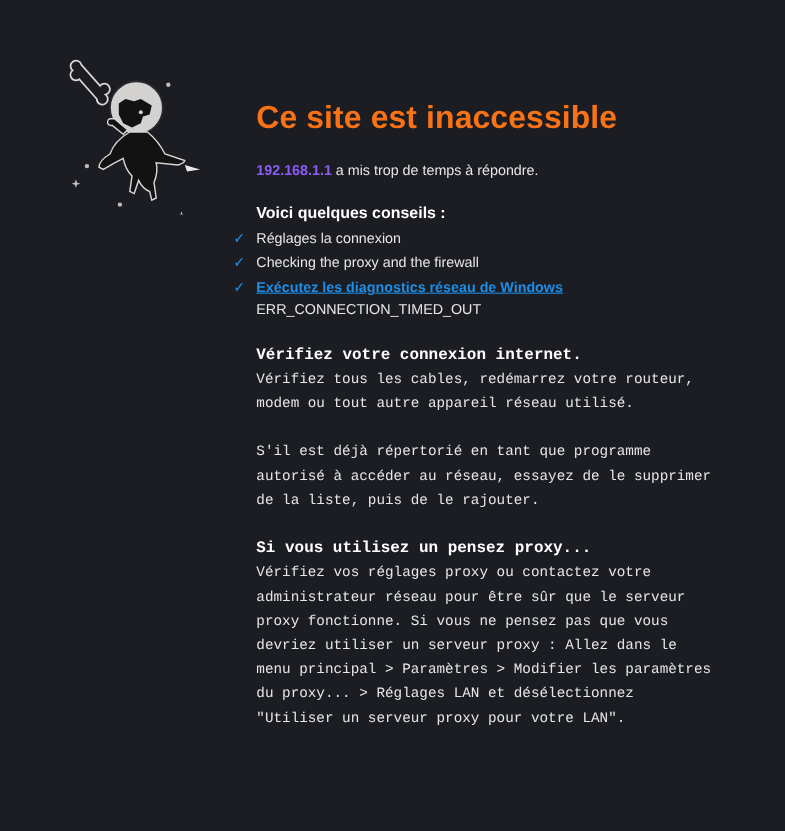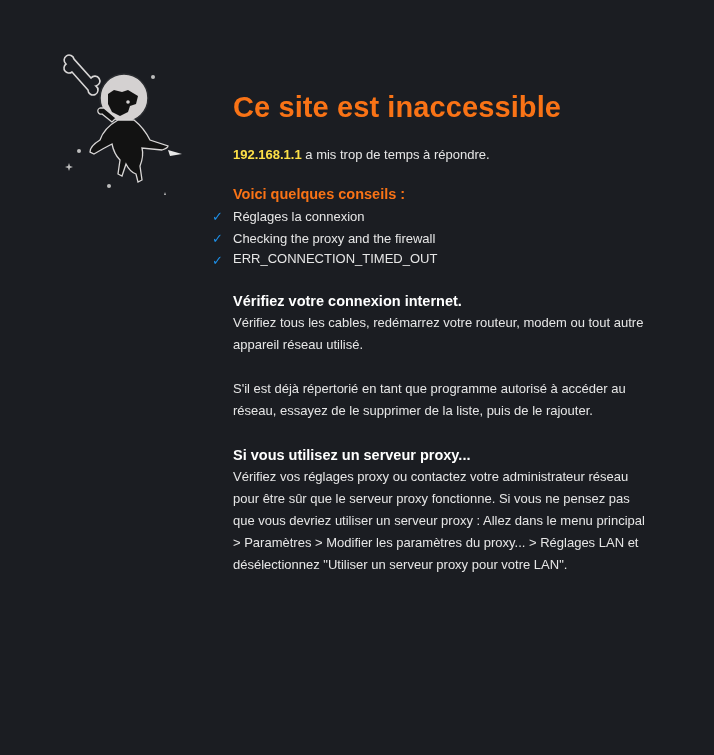--- a/index.html
+++ b/index.html
@@ -35,27 +35,27 @@
     letter-spacing: 0.1px;
     color: #f97316;
     line-height: 38px;
   }
   .host-line {
     margin-top: 20px;
     font-size: 13px;
     line-height: 18px;
     color: #e6e6e6;
   }
-  .host-line b { color: #fde047; }
+  .host-line b { color: #8b5cf6; }
   .tips-title {
     margin-top: 20px;
     font-size: 14.5px;
     font-weight: bold;
     line-height: 20px;
-    color: #f97316;
+    color: #ffffff;
   }
   ul.tips {
     list-style: none;
     margin: 2px 0 0 0;
     padding: 0;
   }
   ul.tips li {
     position: relative;
     font-size: 13px;
     line-height: 22px;
@@ -73,21 +73,21 @@
     color: #1d8fe8;
     font-weight: bold;
     text-decoration: underline;
   }
   .err-code {
     margin-top: 0;
     font-size: 13px;
     line-height: 18px;
     color: #e6e6e6;
   }
-  .section { margin-top: 22px; }
+  .section { margin-top: 22px; font-family: Liberation Mono, monospace; }
   .section h2 {
     margin: 0;
     font-size: 14.5px;
     font-weight: bold;
     line-height: 22px;
     color: #ffffff;
   }
   .section p {
     margin: 0;
     font-size: 13px;
@@ -136,31 +136,32 @@
     <li>
       <span class="check">✓</span>
       <span>Réglages la connexion</span>
     </li>
     <li>
       <span class="check">✓</span>
       <span>Checking the proxy and the firewall</span>
     </li>
     <li>
       <span class="check">✓</span>
+      <a href="#">Exécutez les diagnostics réseau de Windows</a>
     </li>
   </ul>
 
   <div class="err-code">ERR_CONNECTION_TIMED_OUT</div>
 
   <div class="section">
     <h2>Vérifiez votre connexion internet.</h2>
     <p>Vérifiez tous les cables, redémarrez votre routeur, modem ou tout autre appareil réseau utilisé.</p>
   </div>
 
   <div class="section">
     <p>S'il est déjà répertorié en tant que programme autorisé à accéder au réseau, essayez de le supprimer de la liste, puis de le rajouter.</p>
   </div>
 
   <div class="section">
-    <h2>Si vous utilisez un serveur proxy...</h2>
+    <h2>Si vous utilisez un pensez proxy...</h2>
     <p>Vérifiez vos réglages proxy ou contactez votre administrateur réseau pour être sûr que le serveur proxy fonctionne. Si vous ne pensez pas que vous devriez utiliser un serveur proxy : Allez dans le menu principal &gt; Paramètres &gt; Modifier les paramètres du proxy... &gt; Réglages LAN et désélectionnez "Utiliser un serveur proxy pour votre LAN".</p>
   </div>
 </div>
 
 </body></html>

